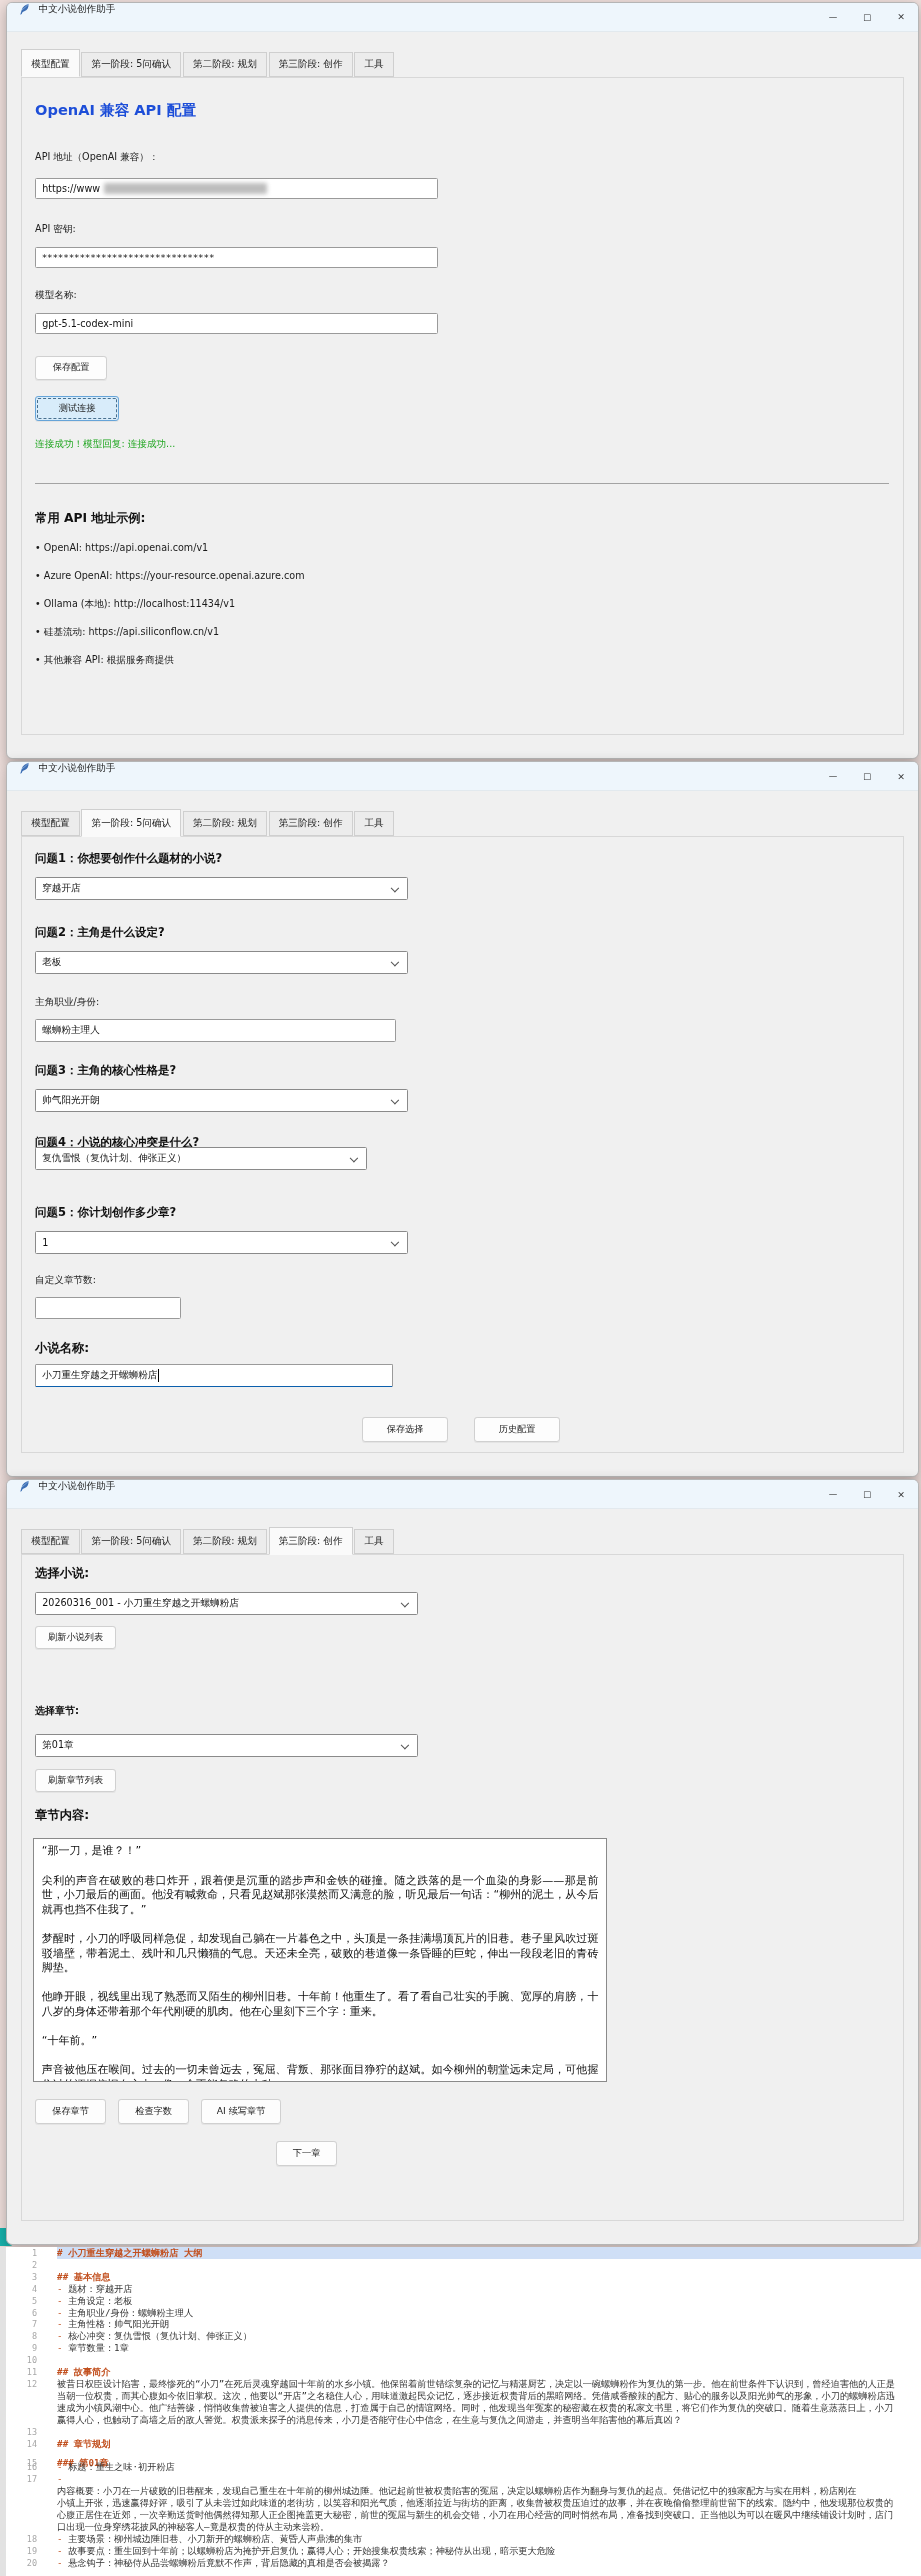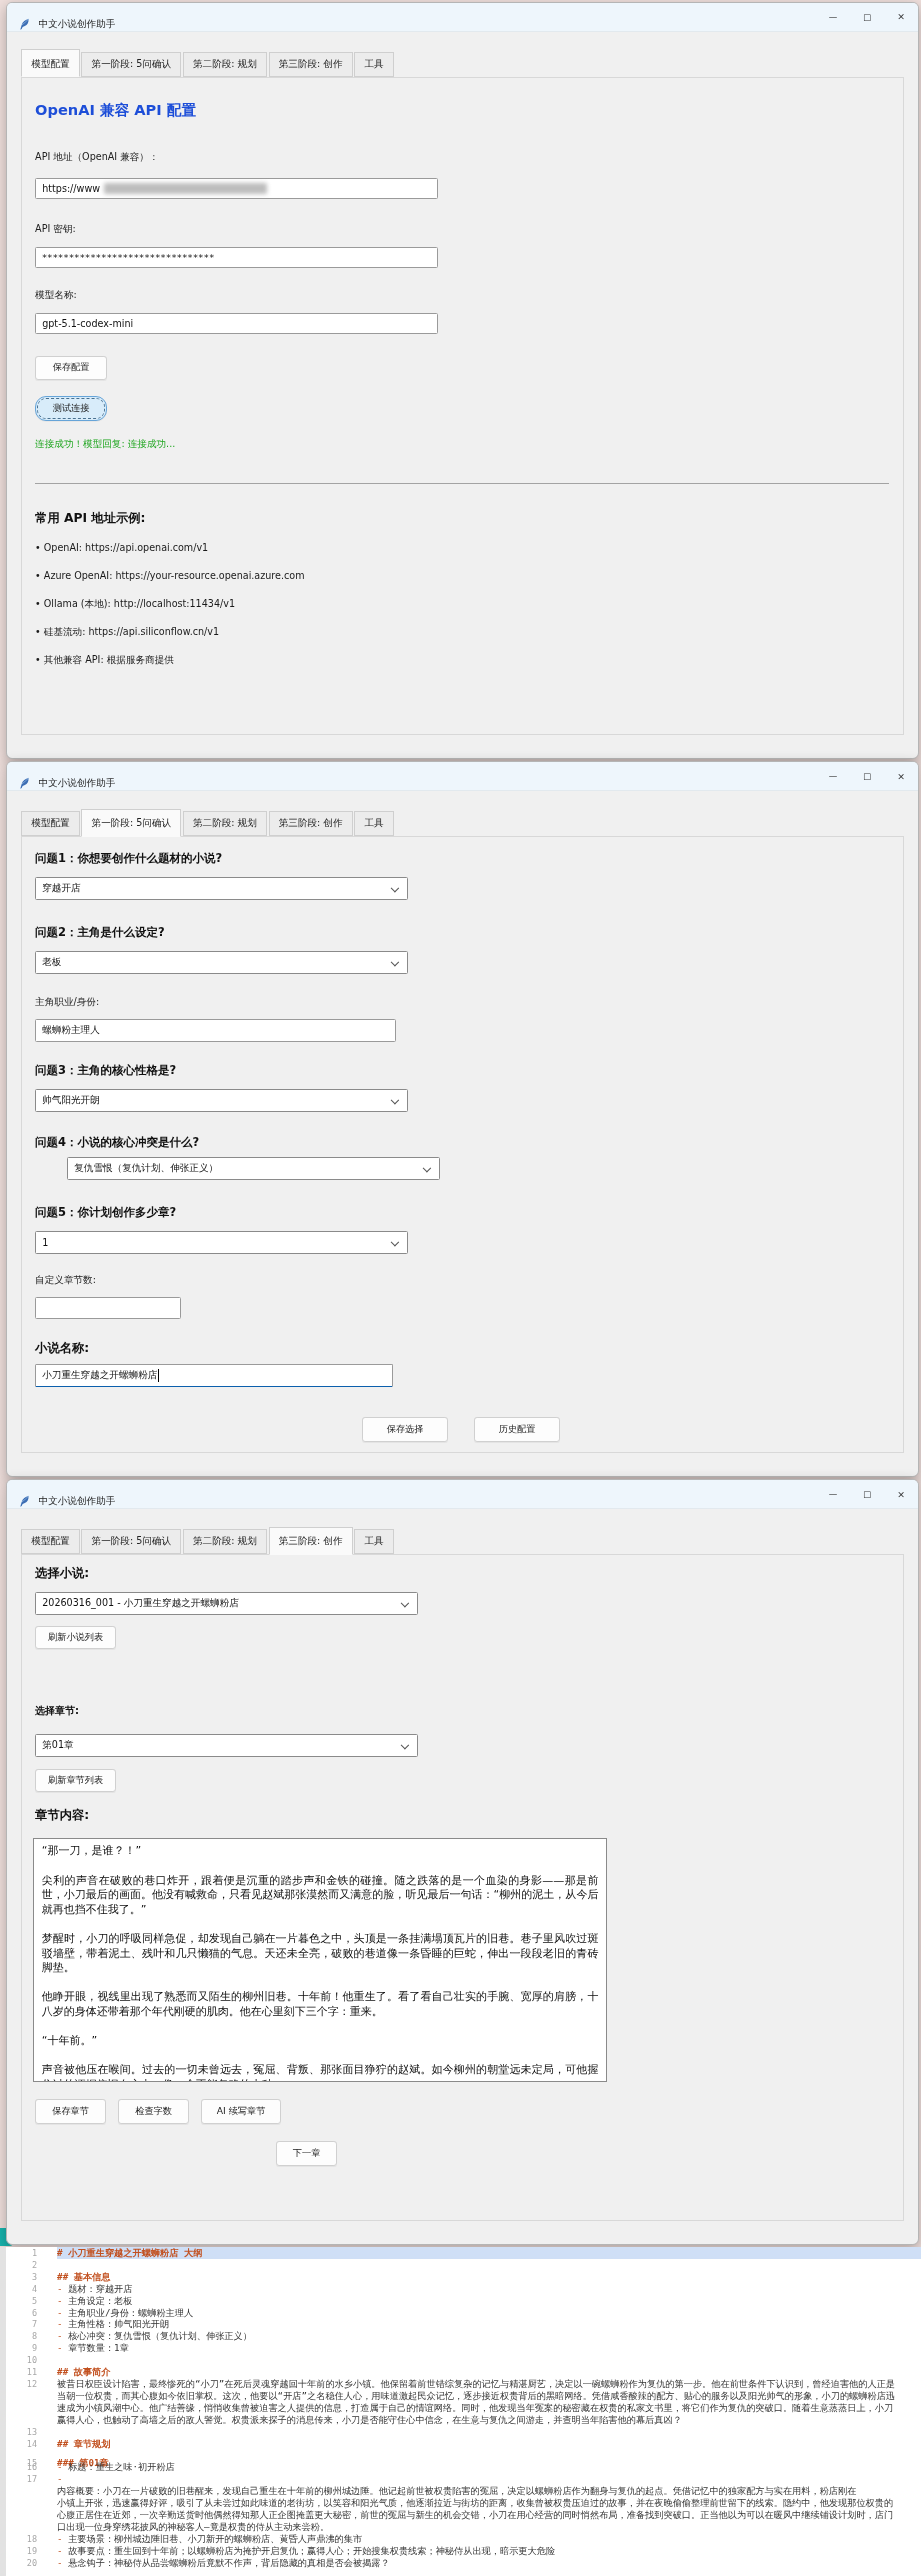--- a/index.html
+++ b/index.html
@@ -17,21 +17,21 @@
     background:#f0f0f0;
     border:0.8px solid #b5b5b5;border-radius:6.1px;
     box-shadow:0 4.6px 14px rgba(0,0,0,.28);
     overflow:hidden;
   }
   #win1{top:1.5px;height:755px;}
   #win2{top:761px;height:714px;}
   #win3{top:1479px;height:764px;}
   .titlebar{
     height:28px;background:#eef6fc;
-    display:flex;align-items:flex-end;
+    display:flex;align-items:flex-start;
     border-bottom:0.8px solid #e2e9ee;
   }
   .app-icon{width:13px;height:13px;margin-left:10.8px;flex:none;}
   .title-text{margin-left:7.7px;font-size:9.6px;color:#1c1c1c;}
   .controls{margin-left:auto;display:flex;height:100%;}
   .ctrl{width:34px;height:100%;display:flex;align-items:center;justify-content:center;
         font-size:8.5px;color:#333;}
   .ctrl.close{font-size:9.2px;}
   
   .tabs{position:absolute;left:14px;top:46px;display:flex;align-items:flex-end;z-index:3;}
@@ -145,21 +145,21 @@
   <div class="input" style="left:28px;top:244px;width:403px;">
     <span class="pw">********************************</span>
   </div>
 
   <div class="abs lab" style="left:28px;top:286px;">模型名称:</div>
   <div class="input" style="left:28px;top:310px;width:403px;">
     <span>gpt-5.1-codex-mini</span>
   </div>
 
   <div class="btn" style="left:28px;top:353px;width:72px;height:24px;">保存配置</div>
-  <div class="btn focus" style="left:28px;top:393px;width:72px;height:25px;border-radius:11px;">测试连接</div>
+  <div class="btn focus" style="left:28px;top:393px;width:84px;height:25px;">测试连接</div>
 
   <div class="abs status-ok" style="left:28px;top:435px;">连接成功！模型回复: 连接成功...</div>
 
   <div class="sep" style="left:28px;top:480px;width:854px;"></div>
 
   <div class="abs qh" style="left:28px;top:507px;font-size:12.3px;">常用 API 地址示例:</div>
   <div class="bullets" style="top:539px;">
     <div class="bullet">OpenAI: https://api.openai.com/v1</div>
     <div class="bullet">Azure OpenAI: https://your-resource.openai.azure.com</div>
     <div class="bullet">Ollama (本地): http://localhost:11434/v1</div>
@@ -207,21 +207,21 @@
     <span>螺蛳粉主理人</span>
   </div>
 
   <div class="abs qh" style="left:28px;top:301px;">问题3：主角的核心性格是?</div>
   <div class="combo" style="left:28px;top:327px;width:373px;height:23px;">
     <span>帅气阳光开朗</span>
       <span class="chev"></span>
   </div>
 
   <div class="abs qh" style="left:28px;top:373px;">问题4：小说的核心冲突是什么?</div>
-  <div class="combo" style="left:28px;top:395px;width:373px;height:23px;margin-left:32px;">
+  <div class="combo" style="left:28px;top:385px;width:332px;height:23px;">
     <span>复仇雪恨（复仇计划、伸张正义）</span>
       <span class="chev"></span>
   </div>
 
   <div class="abs qh" style="left:28px;top:443px;">问题5：你计划创作多少章?</div>
   <div class="combo" style="left:28px;top:469px;width:373px;height:23px;">
     <span>1</span>
       <span class="chev"></span>
   </div>
 

